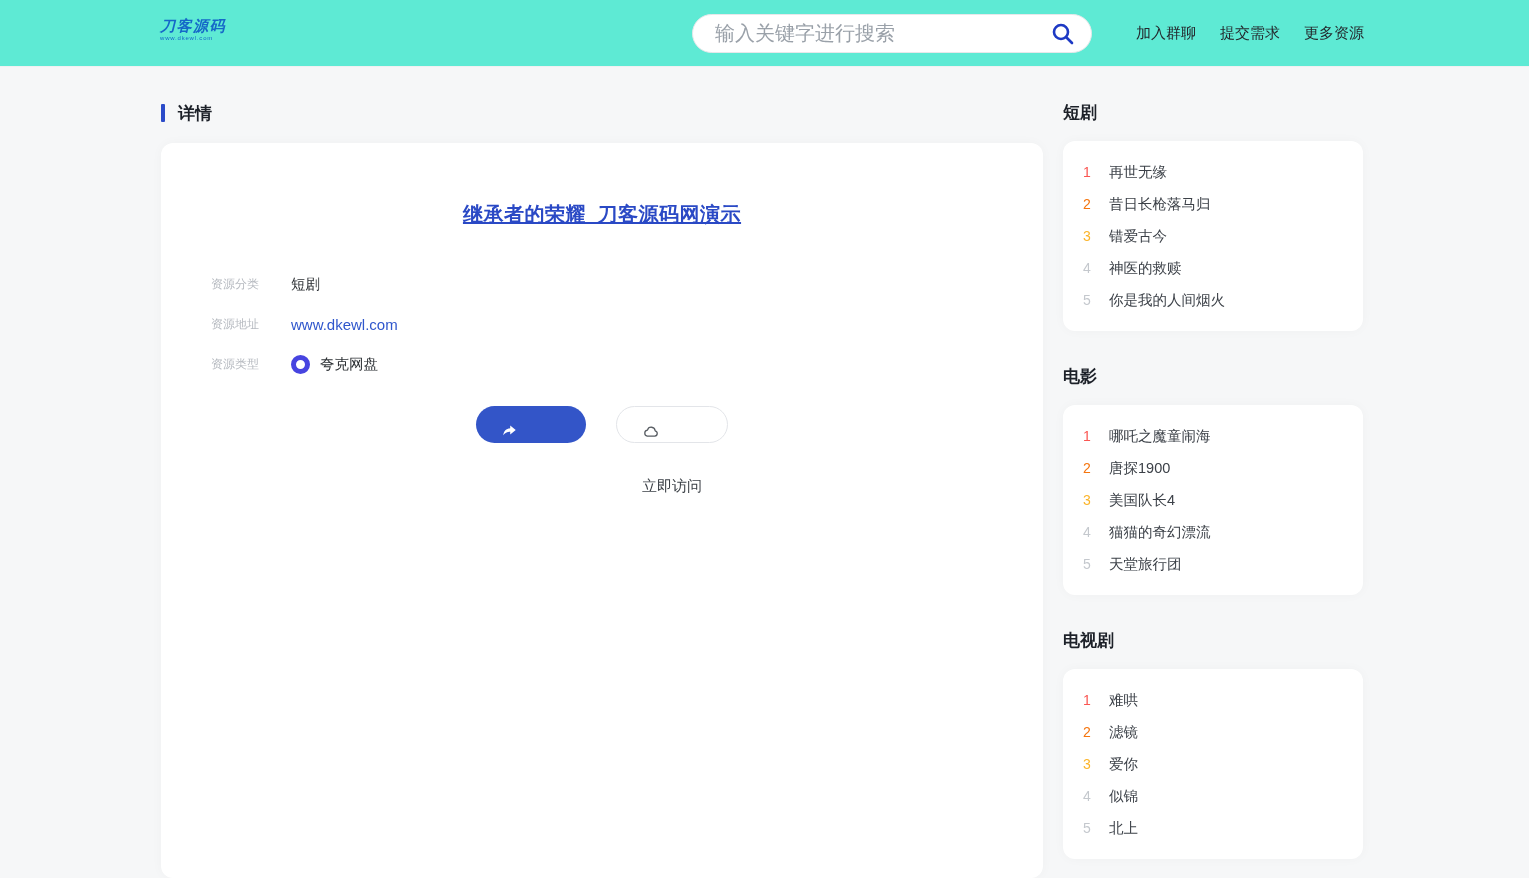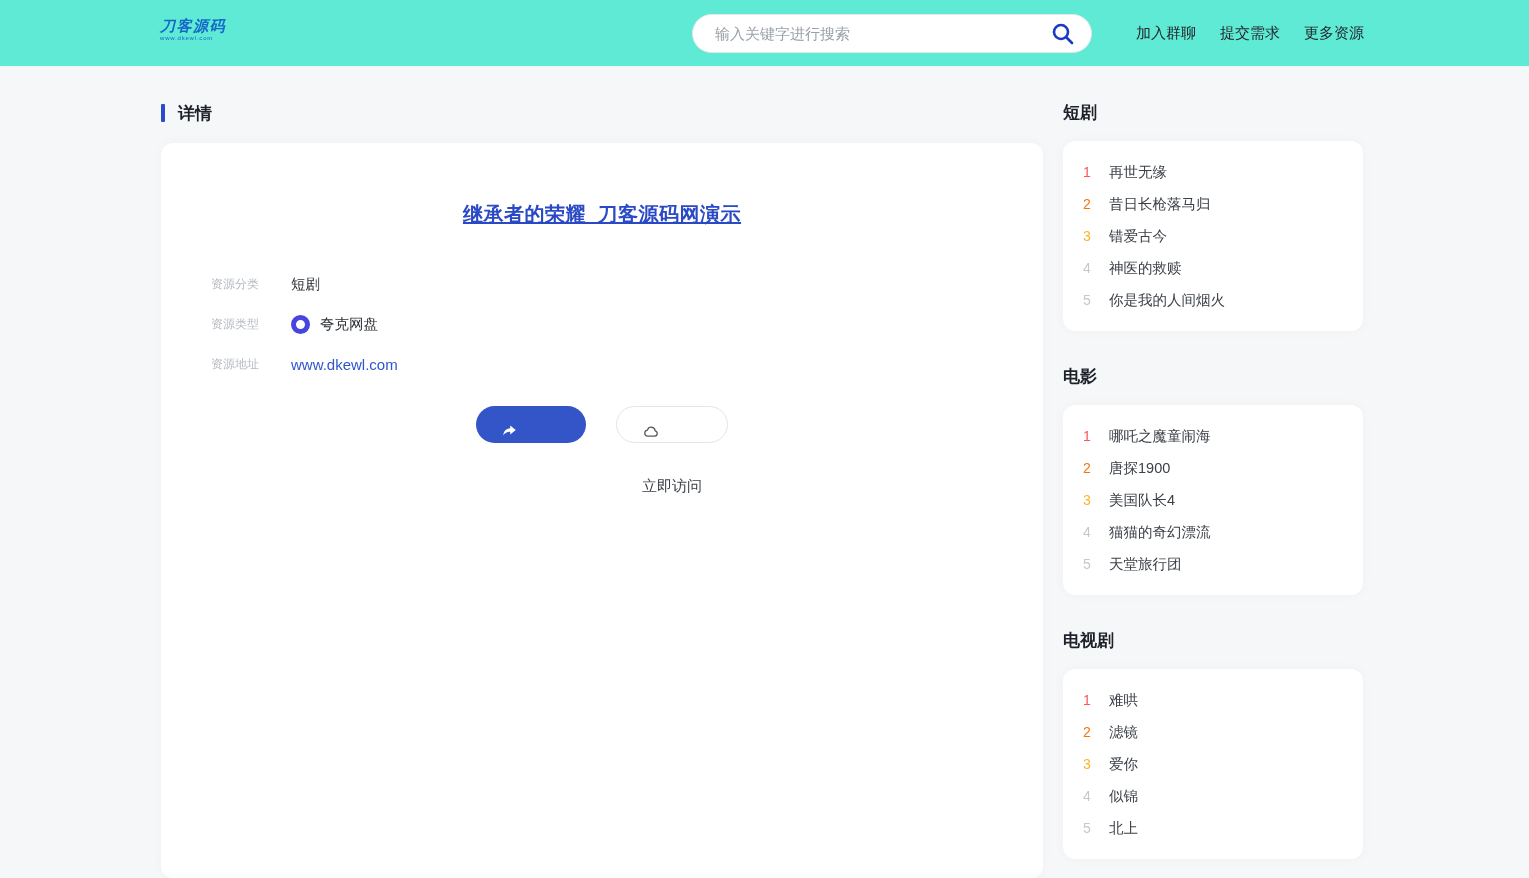--- a/index.html
+++ b/index.html
@@ -14,21 +14,21 @@
 
   
   .header { position:relative; height:67px; background:#5eead4; border-bottom:1px solid #f0f1f2; }
   .logo { position:absolute; left:160px; top:17px; display:flex; flex-direction:column; cursor:pointer; }
   .logo-title { color:#1568c8; font-weight:bold; font-size:15px; font-style:italic; letter-spacing:1.5px; line-height:17px; }
   .logo-sub { color:#1568c8; font-size:6px; letter-spacing:0.8px; line-height:9px; }
 
   .search-wrap { position:absolute; left:692px; top:14px; width:400px; height:39px;
     border:1px solid #e7e8ea; border-radius:20px; background:#fff;
     display:flex; align-items:center; padding:0 14px 0 22px; }
-  .search-input { flex:1; border:none; outline:none; font-size:15px; color:#303133; background:transparent; }
+  .search-input { flex:1; border:none; outline:none; font-size:20px; color:#303133; background:transparent; }
   .search-input::placeholder { color:#9aa1a9; }
   .search-btn { width:28px; height:28px; border:none; background:transparent; cursor:pointer; padding:0; display:flex; align-items:center; justify-content:center; }
 
   .nav { position:absolute; right:165px; top:0; height:67px; display:flex; align-items:center; gap:24px; }
   .nav-link { font-size:15px; color:#24282d; cursor:pointer; text-decoration:none; }
 
   
   .content { display:flex; gap:20px; padding:36px 167px 0 161px; align-items:flex-start; }
   .main-col { width:882px; flex:none; }
   .section-heading { display:flex; align-items:center; height:20px; margin-bottom:20px; }
@@ -100,30 +100,30 @@
       <div class="detail-title">继承者的荣耀_刀客源码网演示</div>
 
       <div class="fields">
           <div class="field-row">
             <span class="field-label">资源分类</span>
             <span class="field-value">
               <span>短剧</span>
             </span>
           </div>
           <div class="field-row">
+            <span class="field-label">资源地址</span>
+            <span class="field-value">
+              <a class="url-link" href="#">www.dkewl.com</a>
+            </span>
+          </div>
+          <div class="field-row">
             <span class="field-label">资源类型</span>
             <span class="field-value">
               <span class="quark-icon"></span>
               <span>夸克网盘</span>
-            </span>
-          </div>
-          <div class="field-row">
-            <span class="field-label">资源地址</span>
-            <span class="field-value">
-              <a class="url-link" href="#">www.dkewl.com</a>
             </span>
           </div>
         </div>
 
       <div class="actions">
         <button class="btn btn-primary">
           <span style="display:flex;">
             <svg width="17" height="17" viewBox="0 0 24 24">
               <path d="M13 5 L20.8 11.3 L13 17.6 V13.7 C8.5 13.7 5.5 15.3 3.2 18.8 C3.9 12.8 7.5 9.1 13 8.8 Z" fill="currentColor"></path>
             </svg>

